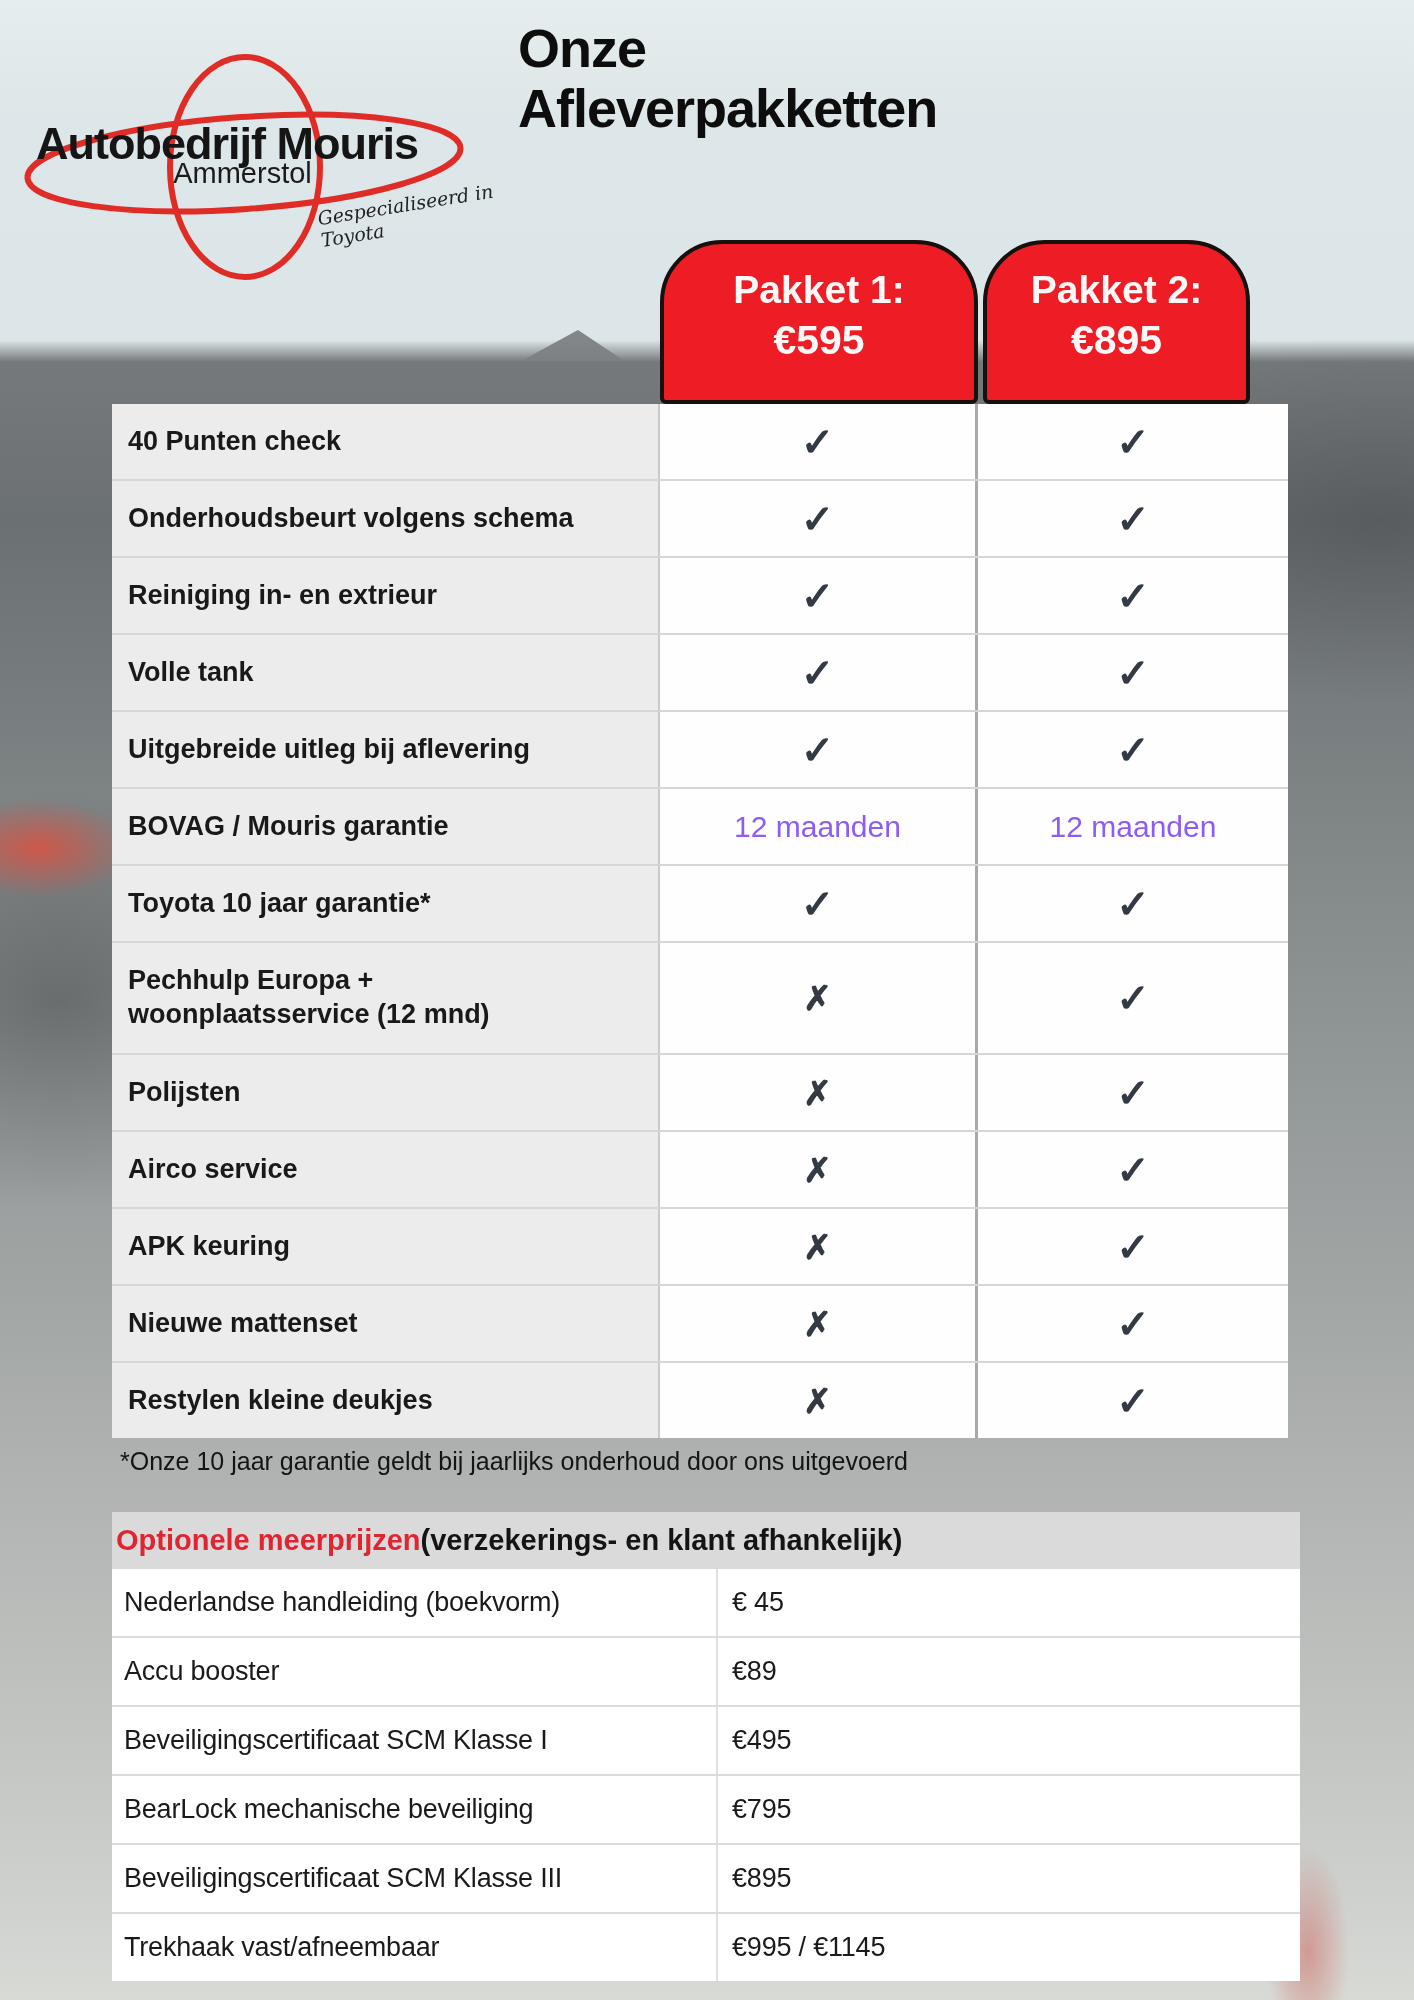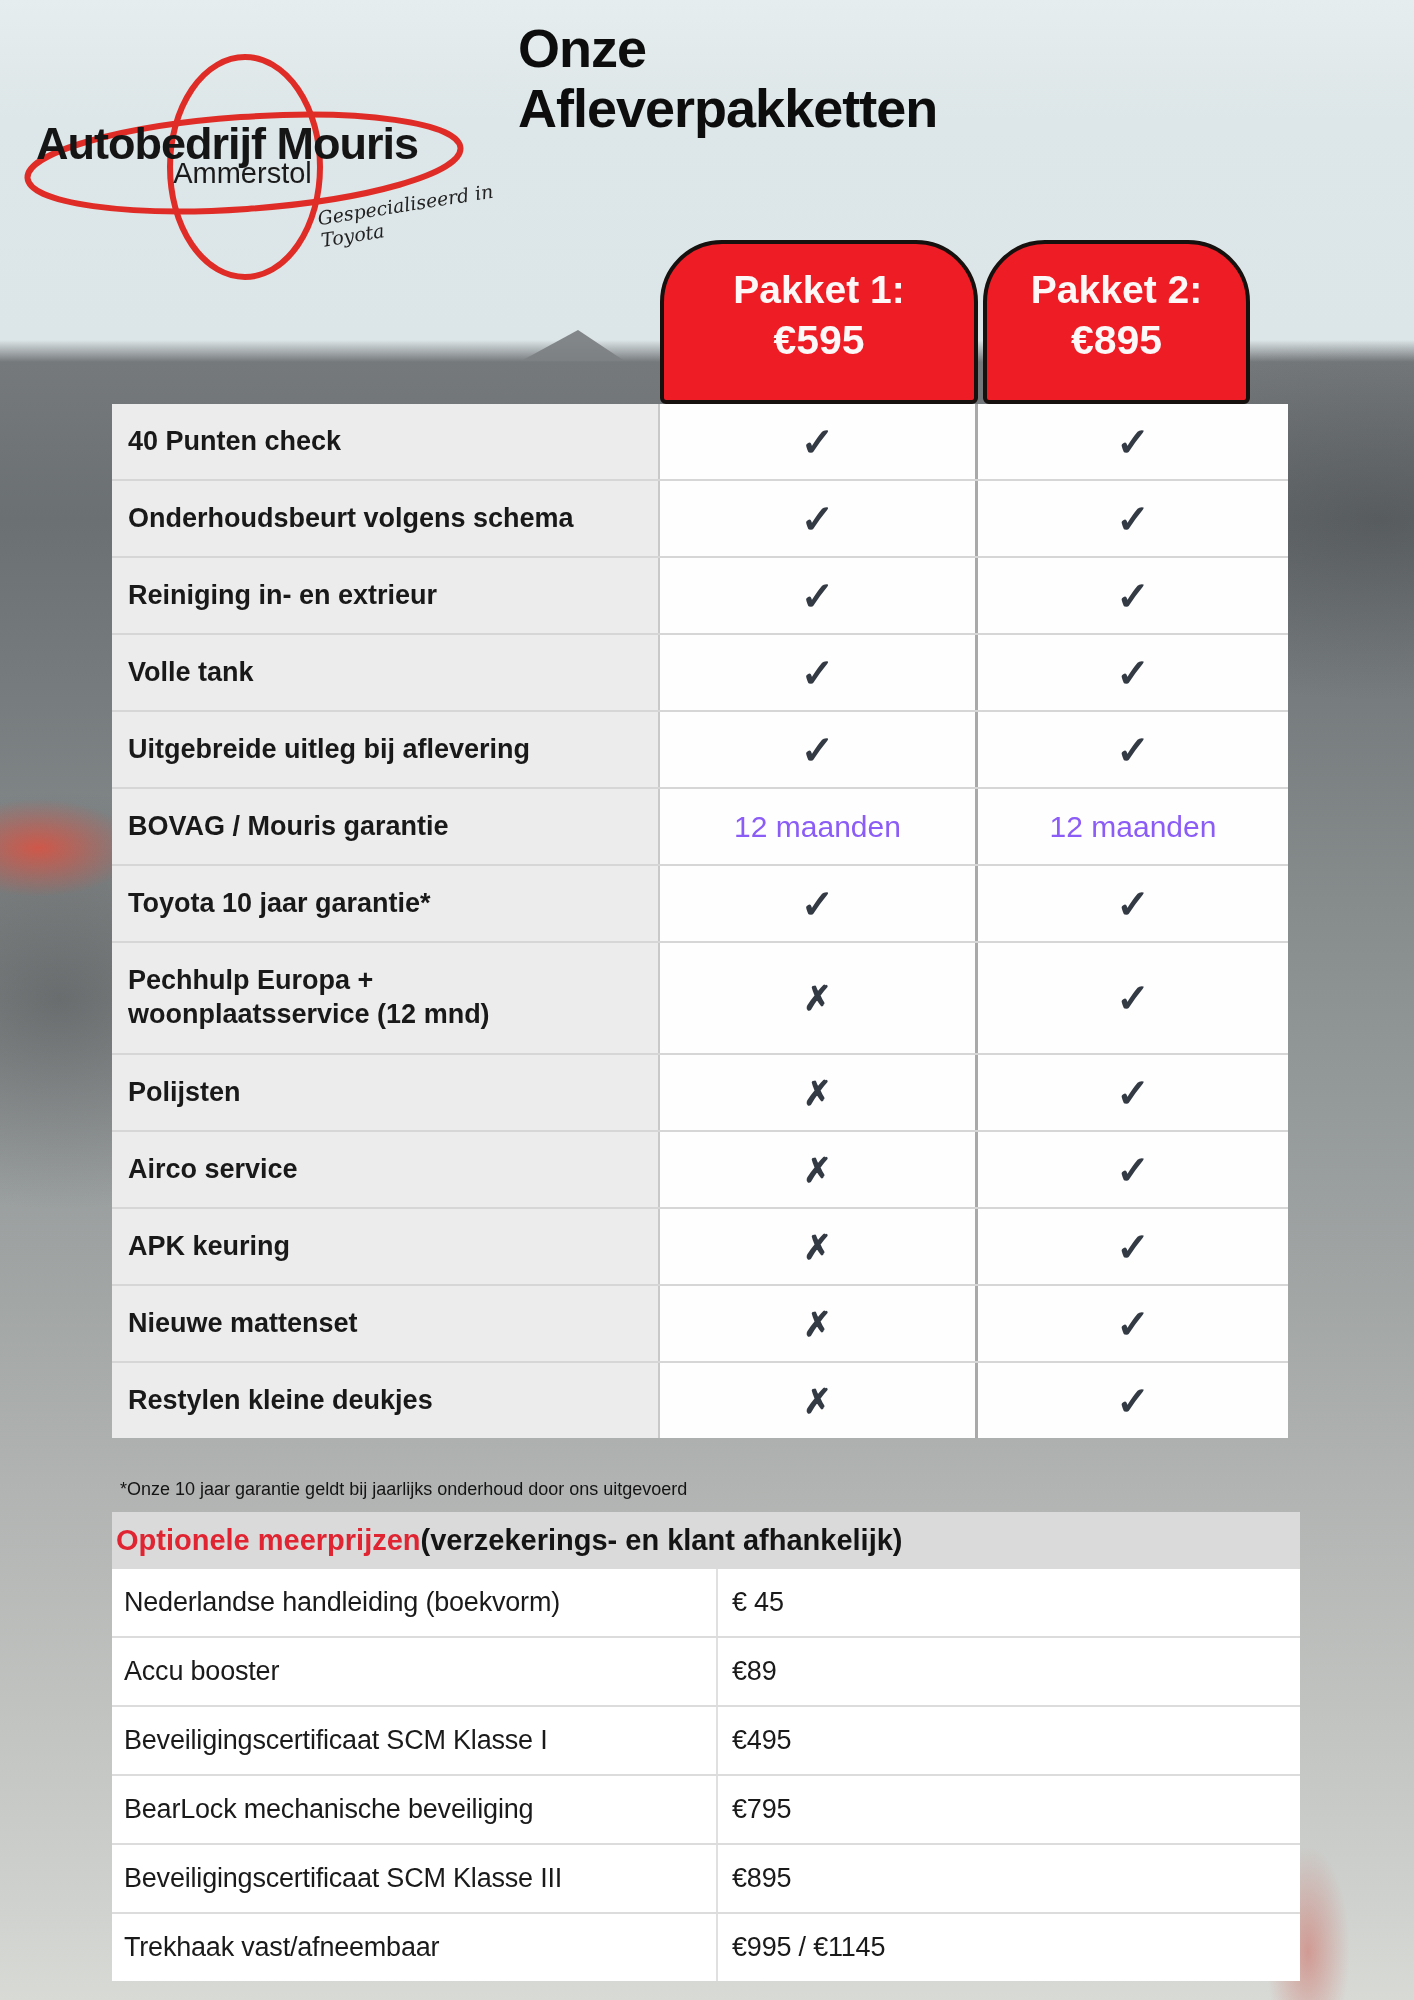--- a/index.html
+++ b/index.html
@@ -73,21 +73,21 @@
     box-sizing:border-box;
   }
   .mcell.first{border-right:3px solid #a9a9a9;}
   .mark{font-weight:700;color:#333a44;}
   .mark.check{font-size:40px;}
   .mark.cross{font-size:34px;}
   .mtext{font-size:30px;font-weight:400;color:#8b5cf6;}
   
   .footnote{
     position:absolute;left:120px;top:1447px;width:1180px;
-    font-size:18px;color:#141414;margin-top:32px;
+    font-size:25px;color:#141414;
   }
   
   .opt-head{
     position:absolute;left:112px;top:1512px;width:1188px;height:57px;box-sizing:border-box;
     background:#dadada;display:flex;align-items:center;padding-left:4px;
     font-size:29px;font-weight:700;color:#141414;
   }
   .opt-head .red{color:#e02431;white-space:pre;}
   .otable{position:absolute;left:112px;top:1569px;width:1188px;background:#ffffff;}
   .orow{display:grid;grid-template-columns:606px 582px;min-height:67px;}

